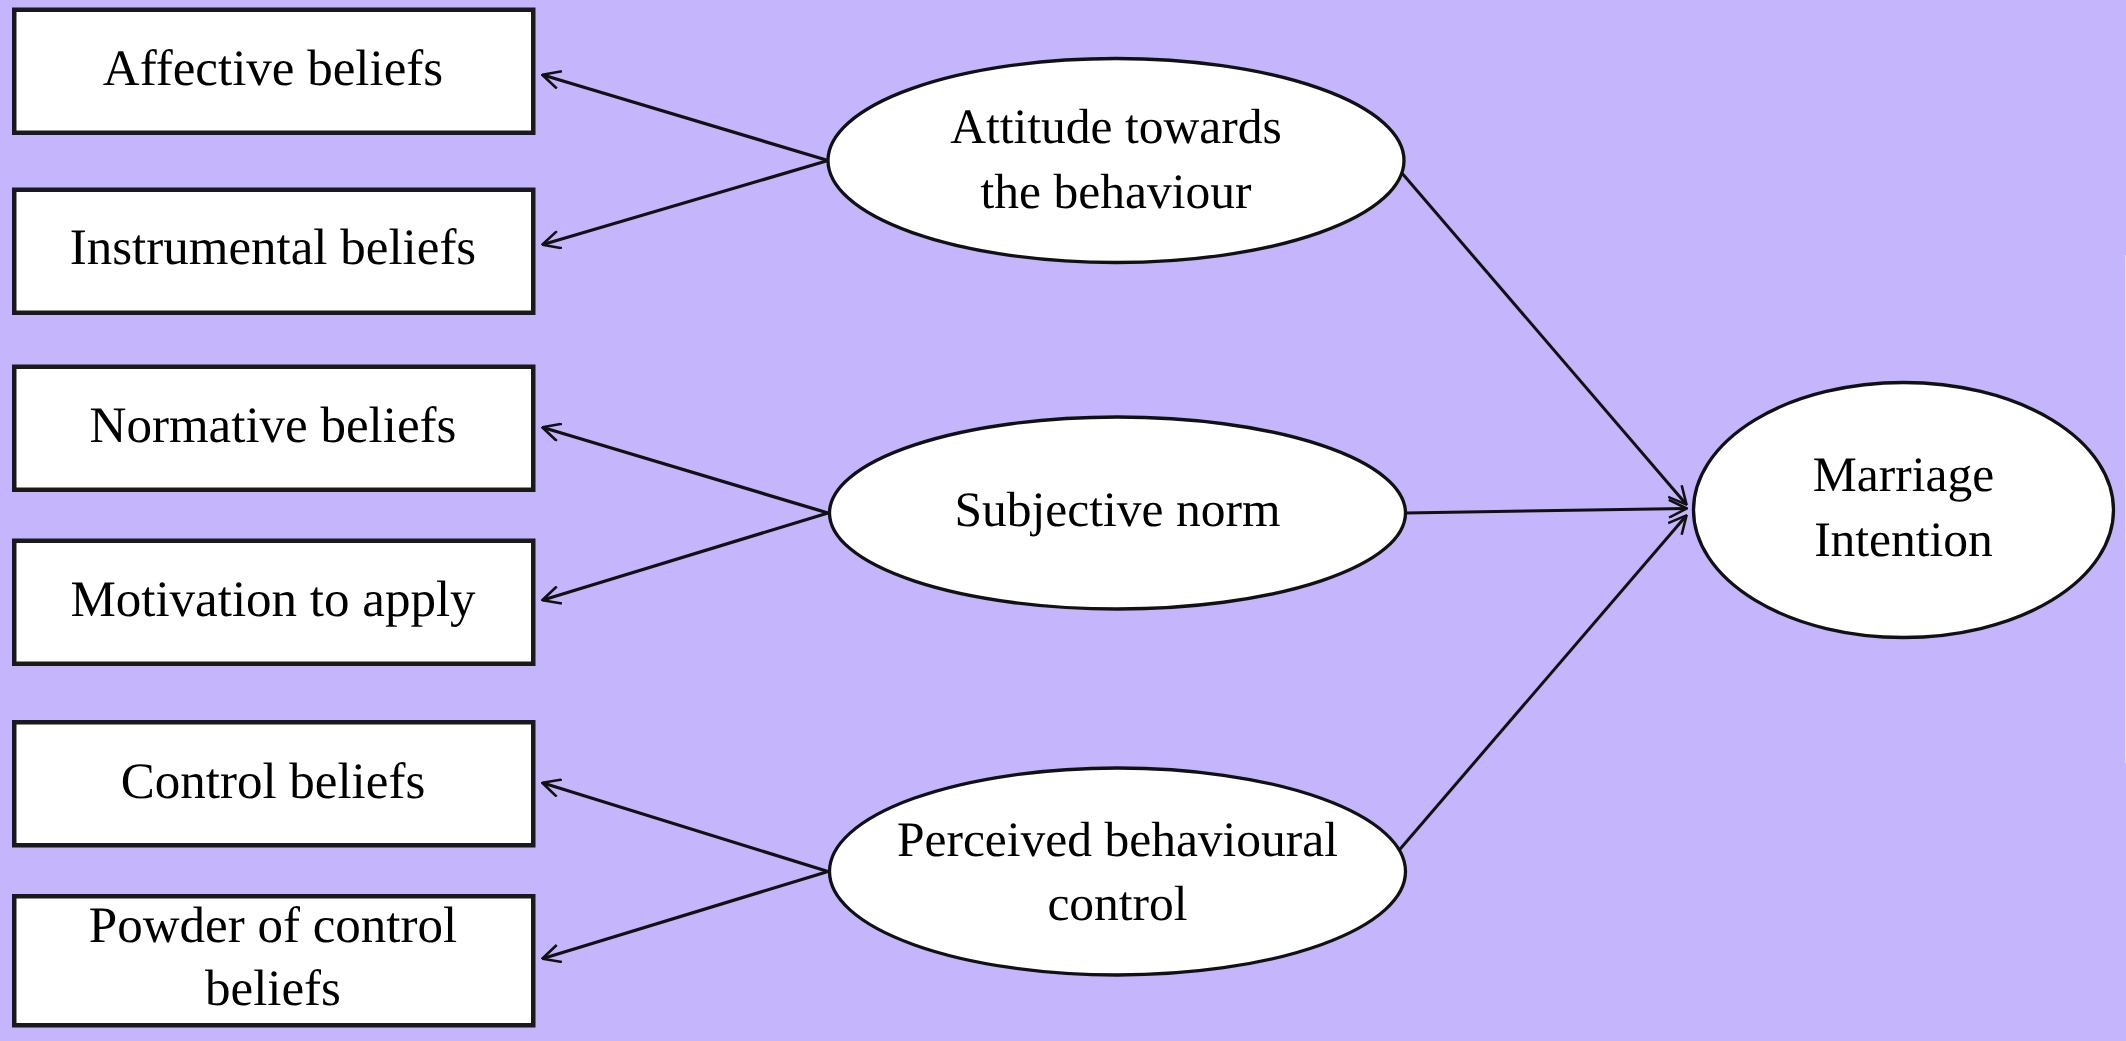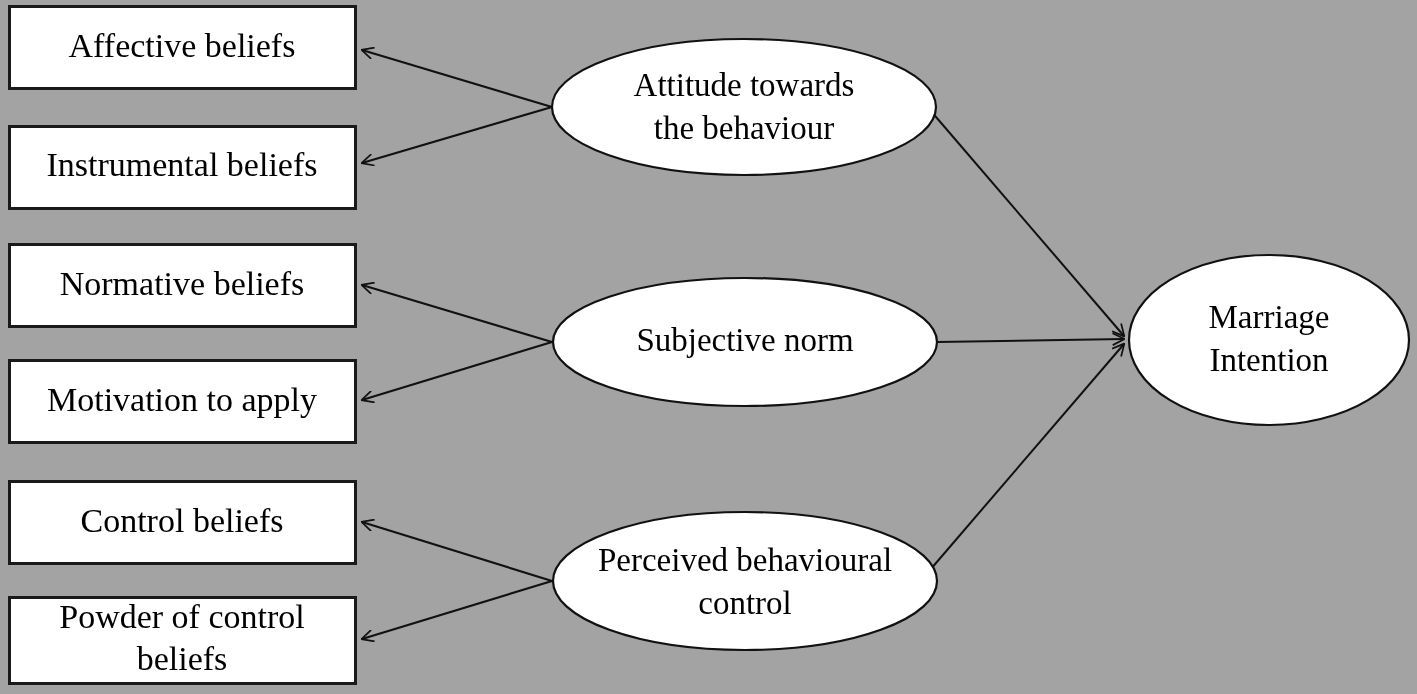--- a/index.html
+++ b/index.html
@@ -4,21 +4,21 @@
 <style>
   html, body {
     margin: 0;
     padding: 0;
     background: #ffffff;
   }
   #diagram-root {
     position: relative;
     width: 1417px;
     height: 694px;
-    background: #a3a3a3;
+    background: #c4b5fd;
     overflow: hidden;
     font-family: "Liberation Serif", "DejaVu Serif", serif;
   }
   #tpb-svg {
     position: absolute;
     top: 0;
     left: 0;
     width: 1417px;
     height: 694px;
   }

